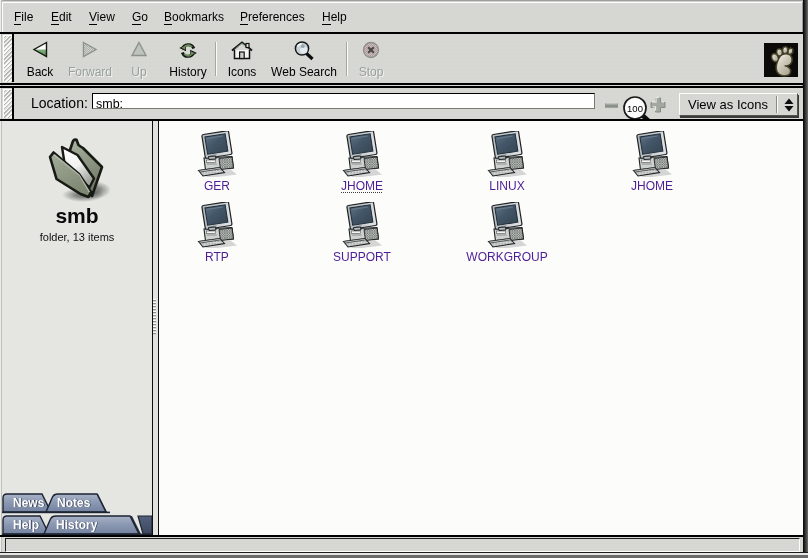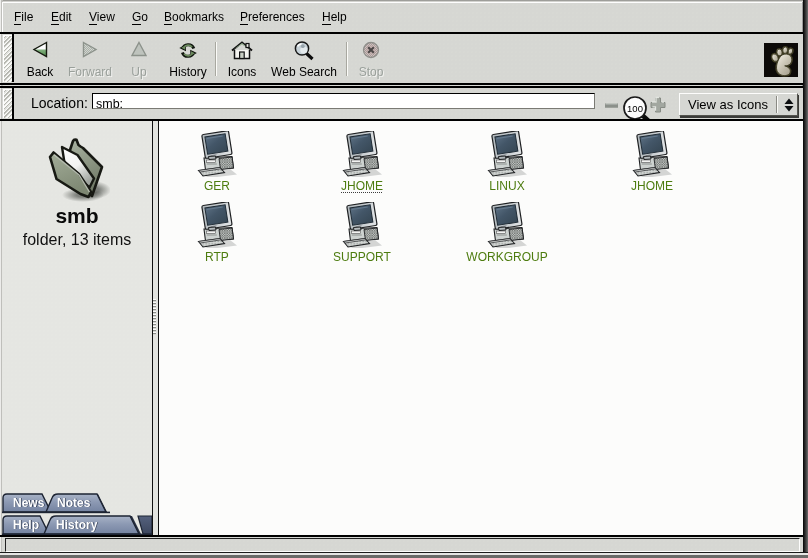--- a/index.html
+++ b/index.html
@@ -42,21 +42,21 @@
   border-right:1px solid #54544e; border-bottom:1px solid #54544e;
   font-size:13px; line-height:21px; box-shadow:1px 2px 0 rgba(20,20,18,0.8); }
 
 #sidebar { left:2px; top:121px; width:150px; height:414px; }
 #splitter { left:152px; top:121px; width:7px; height:414px; background:#e2e3df;
   border-left:1.5px solid #0f0f0f; border-right:1.5px solid #0f0f0f; }
 #main { left:159px; top:121px; width:644px; height:414px; background:#fcfcfb; }
 .pc { position:absolute; width:42px; height:46px; }
 .pc > svg { width:42px; height:46px; display:block; }
 .plab { position:absolute; top:48px; left:-79px; width:200px; text-align:center;
-  font-size:12px; color:#4d7c0f; line-height:14px; }
+  font-size:12px; color:#4c1d95; line-height:14px; }
 
 #statusbar { left:2px; top:537px; width:801px; height:16px; }
 #statusin { position:absolute; left:3px; top:1px; width:795px; height:14px;
   border-top:1px solid #222; border-left:1px solid #222;
   border-bottom:1px solid #fdfdfc; border-right:1px solid #fdfdfc; }
 
 #rframe { left:803px; top:0; width:5px; height:558px;
   background:linear-gradient(to right,#050505,#2a2a2a 40%,#6e6e6e); }
 #bframe { left:0px; top:552px; width:808px; height:6px;
   background:linear-gradient(to bottom,#1c1c1c 0 1.5px,#e6e6e4 1.5px 3px,#6a6a68 3px); }
@@ -255,21 +255,21 @@
       <ellipse cx="37" cy="60" rx="21" ry="7" fill="url(#fsh)"></ellipse>
 
       <path d="M24 15 L27 6 Q28 4 30.5 4.8 L32.5 10 L34.5 11.5 L37 13 L56 32 L46 61 L29 45 Z" fill="url(#fback)" stroke="#171913" stroke-width="2.6" stroke-linejoin="round"></path>
 
       <path d="M16 12 L31.5 20 L48 43.5 L43.5 52.5 L19 31 Z" fill="url(#fpaper)" stroke="#171913" stroke-width="2.4" stroke-linejoin="round"></path>
 
       <path d="M4 22 L7.5 17.5 L33 39 L45 57 L42.5 62 L34.5 59 L10.5 44 Z" fill="url(#ffront)" stroke="#171913" stroke-width="2.6" stroke-linejoin="round"></path>
       <path d="M8 19.5 L33 40 L43.5 57" fill="none" stroke="#cdd4c5" stroke-width="1.4" opacity="0.85"></path>
     </svg>
     <div class="abs" style="left:0;top:83px;width:150px;text-align:center;font-size:21px;font-weight:bold;color:#0a0a0a;">smb</div>
-    <div class="abs" style="left:0;top:110px;width:150px;text-align:center;font-size:16px;color:#111;">folder, 13 items</div>
+    <div class="abs" style="left:0;top:110px;width:150px;text-align:center;font-size:11px;color:#111;">folder, 13 items</div>
 
     <svg class="abs" style="left:0px;top:372px;" width="150" height="44" viewBox="0 0 150 44">
       <defs>
         <linearGradient id="tabg" x1="0" y1="0" x2="0" y2="1">
           <stop offset="0" stop-color="#a8b3c7"></stop>
             <stop offset="0.45" stop-color="#8c99b3"></stop>
             <stop offset="1" stop-color="#7483a1"></stop>
         </linearGradient>
         <linearGradient id="tabd" x1="0" y1="0" x2="0" y2="1">
           <stop offset="0" stop-color="#55617d"></stop>

